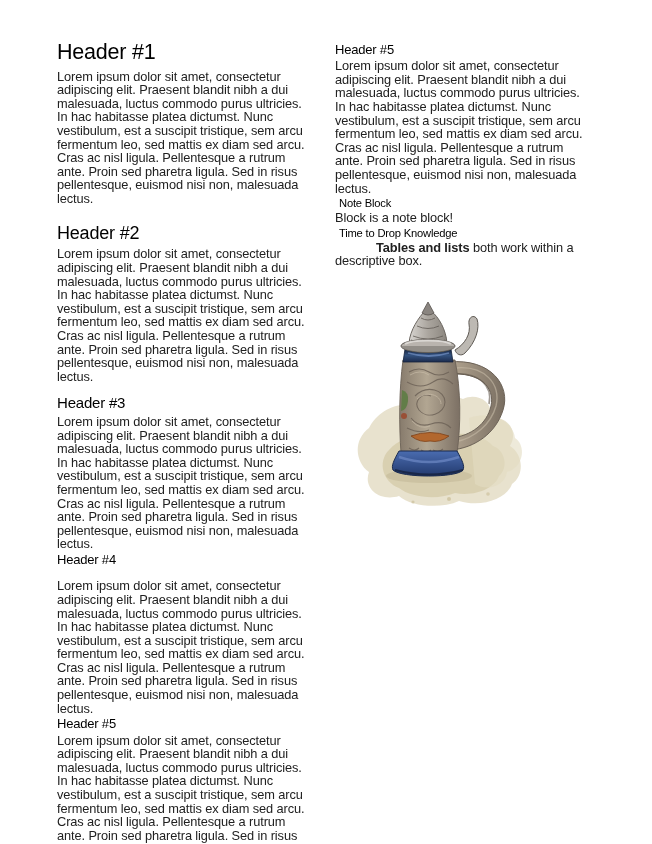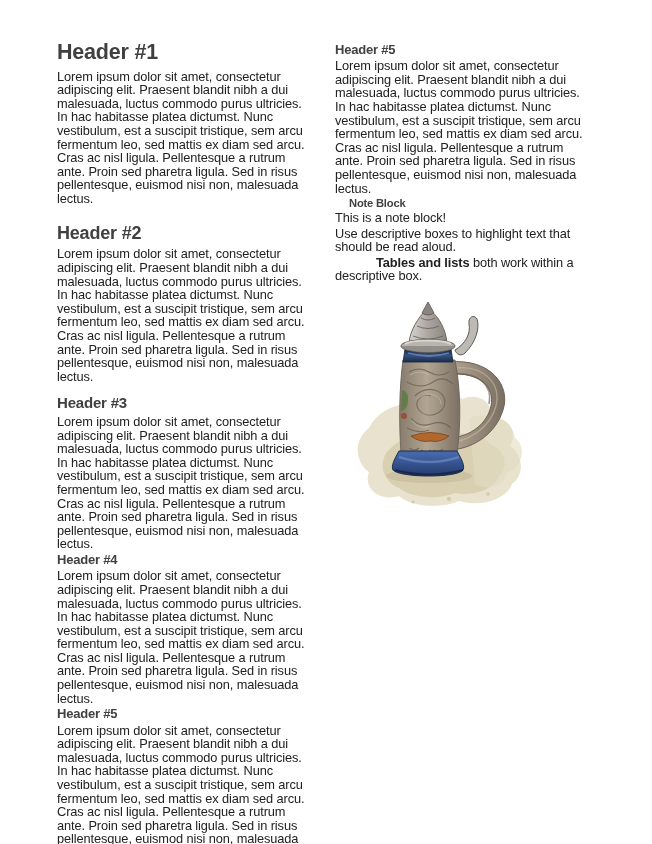--- a/index.html
+++ b/index.html
@@ -25,30 +25,30 @@
   #col-right { left: 335px; }
 
   p.body-text {
     margin: 0 0 2px 0;
     font-size: 12.8px;
     line-height: 13.6px;
     letter-spacing: -0.1px;
     color: #212121;
   }
   h1, h2, h3, h4, h5, .h6 {
-    color: #404040;
-    font-weight: 700;
+    color: #000000;
+    font-weight: 400;
     letter-spacing: -0.2px;
   }
   h1 { font-size: 21.5px; line-height: 1.05; margin: 0 0 6px 0; }
   h2 { font-size: 18px;   line-height: 1.05; margin: 18px 0 5px 0; }
   h3 { font-size: 15px;   line-height: 1.05; margin: 12px 0 4px 0; }
-  h4 { font-size: 13px;   line-height: 1.1;  margin: 2px 0 2px 0; }
+  h4 { font-size: 13px;   line-height: 1.1;  margin: 2px 0 12px 0; }
   h5 { font-size: 13px; line-height: 1.1;  margin: 2px 0 2px 0; }
-  .h6 { font-size: 11.2px; line-height: 1.15; margin: 1px 0 1px 14px; }
+  .h6 { font-size: 11.2px; line-height: 1.15; margin: 1px 0 1px 4px; }
   strong { font-weight: 700; margin-left: 41px; }
 
   figure.stein {
     position: absolute;
     left: 349px; top: 300px;
     width: 181px; height: 209px;
     margin: 0; padding: 0;
   }
   figure.stein svg { display: block; width: 100%; height: 100%; }
 </style>
@@ -72,23 +72,23 @@
 
     <h5>Header #5</h5>
     <p class="body-text">Lorem ipsum dolor sit amet, consectetur adipiscing elit. Praesent blandit nibh a dui malesuada, luctus commodo purus ultricies. In hac habitasse platea dictumst. Nunc vestibulum, est a suscipit tristique, sem arcu fermentum leo, sed mattis ex diam sed arcu. Cras ac nisl ligula. Pellentesque a rutrum ante. Proin sed pharetra ligula. Sed in risus pellentesque, euismod nisi non, malesuada lectus.</p>
   </div>
 
   <div class="col" id="col-right">
     <h5>Header #5</h5>
     <p class="body-text">Lorem ipsum dolor sit amet, consectetur adipiscing elit. Praesent blandit nibh a dui malesuada, luctus commodo purus ultricies. In hac habitasse platea dictumst. Nunc vestibulum, est a suscipit tristique, sem arcu fermentum leo, sed mattis ex diam sed arcu. Cras ac nisl ligula. Pellentesque a rutrum ante. Proin sed pharetra ligula. Sed in risus pellentesque, euismod nisi non, malesuada lectus.</p>
 
     <div class="h6">Note Block</div>
-    <p class="body-text">This is a note block!</p>
+    <p class="body-text">Block is a note block!</p>
 
-    <p class="body-text">Use descriptive boxes to highlight text that should be read aloud.</p>
+    <div class="h6">Time to Drop Knowledge</div>
     <p class="body-text"><strong>Tables and lists</strong><span> both work within a descriptive box.</span></p>
   </div>
 
   <figure class="stein">
     <svg viewBox="0 0 181 209" xmlns="http://www.w3.org/2000/svg">
       <defs>
         <linearGradient id="lidGrad" x1="0" y1="0" x2="1" y2="0">
           <stop offset="0" stop-color="#d8d5d1"></stop>
           <stop offset="0.5" stop-color="#aba69f"></stop>
           <stop offset="1" stop-color="#8b867f"></stop>

